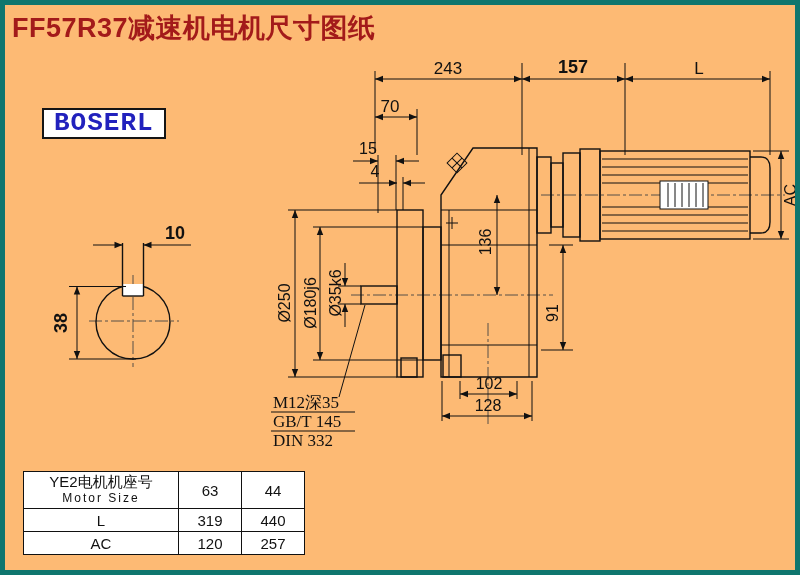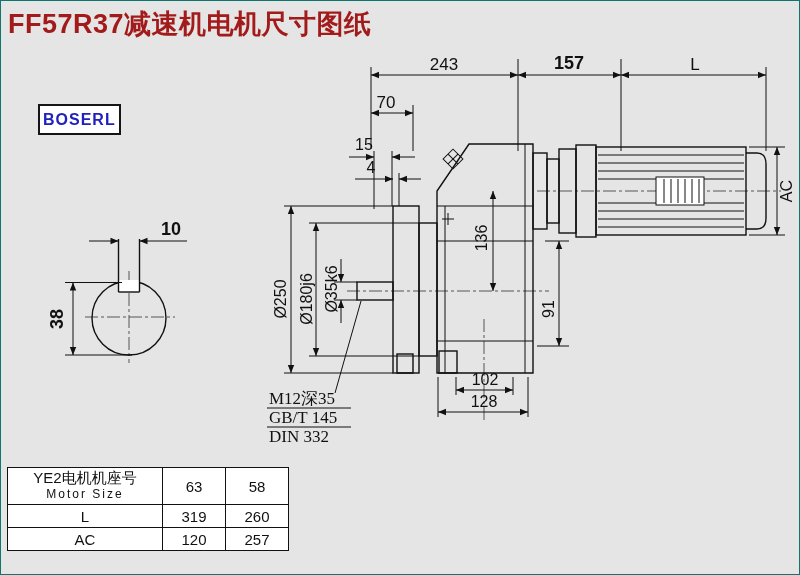--- a/index.html
+++ b/index.html
@@ -1,33 +1,33 @@
 <!DOCTYPE html>
 <html><head>
 <meta charset="utf-8">
 <style>
   html,body{margin:0;padding:0;background:#fff;}
-  .canvas{position:relative;width:800px;height:575px;background:#e5e5e5;overflow:hidden;
-          border:1px solid #0f766e;box-sizing:border-box;
+  .canvas{position:relative;width:800px;height:575px;background:#fdba74;overflow:hidden;
+          border:5px solid #0f766e;box-sizing:border-box;
           font-family:"Liberation Sans",sans-serif;color:#111;}
   .title{position:absolute;left:7px;top:5px;font-size:27px;font-weight:bold;color:#a31a1a;
          letter-spacing:0.5px;white-space:nowrap;}
-  .logo{position:absolute;left:37px;top:103px;border:2px solid #151515;padding:0 3px;
-        font-family:Liberation Sans, sans-serif;font-weight:bold;font-size:16px;line-height:27px;
+  .logo{position:absolute;left:37px;top:103px;border:2px solid #151515;padding:0 10px;
+        font-family:Liberation Mono, monospace;font-weight:bold;font-size:26px;line-height:27px;
         color:#2121bd;letter-spacing:1px;background:#fff;}
   .dwg{position:absolute;left:0;top:0;}
   .dwg text{font-family:"Liberation Sans",sans-serif;fill:#111;font-size:16px;}
   .dwg text.big{font-size:17px;}
   .dwg text.bold{font-size:18px;font-weight:bold;}
   .dwg text.notes{font-family:"Liberation Serif",serif;font-size:17px;}
   .obj{stroke:#111;stroke-width:1.4;fill:none;}
   .thin{stroke:#111;stroke-width:1;fill:none;}
   .cl{stroke:#444;stroke-width:0.9;stroke-dasharray:13 3 3 3;fill:none;}
   .wh{fill:#fff;stroke:none;}
-  table.spec{position:absolute;left:6px;top:466px;border-collapse:collapse;font-size:15px;
+  table.spec{position:absolute;left:18px;top:466px;border-collapse:collapse;font-size:15px;
              background:#fff;padding-left:44px;}
   table.spec td{border:1px solid #111;text-align:center;padding:0 4px;height:22px;}
   table.spec td.c1{width:146px;}
   table.spec td.cv{width:54px;}
   table.spec td.head{height:36px;line-height:17px;}
   table.spec .en{letter-spacing:2px;font-size:12px;}
 </style>
 </head>
 <body>
 
@@ -199,26 +199,26 @@
   </svg>
 
   <table class="spec">
     <tbody>
         <tr>
       <td class="c1 head">
         <div>YE2电机机座号</div>
         <div class="en">Motor Size</div>
       </td>
       <td class="cv">63</td>
-      <td class="cv">58</td>
+      <td class="cv">44</td>
     </tr>
     <tr>
       <td class="c1">L</td>
       <td class="cv">319</td>
-      <td class="cv">260</td>
+      <td class="cv">440</td>
     </tr>
     <tr>
       <td class="c1">AC</td>
       <td class="cv">120</td>
       <td class="cv">257</td>
     </tr>
   </tbody>
     </table>
 
 </div>

